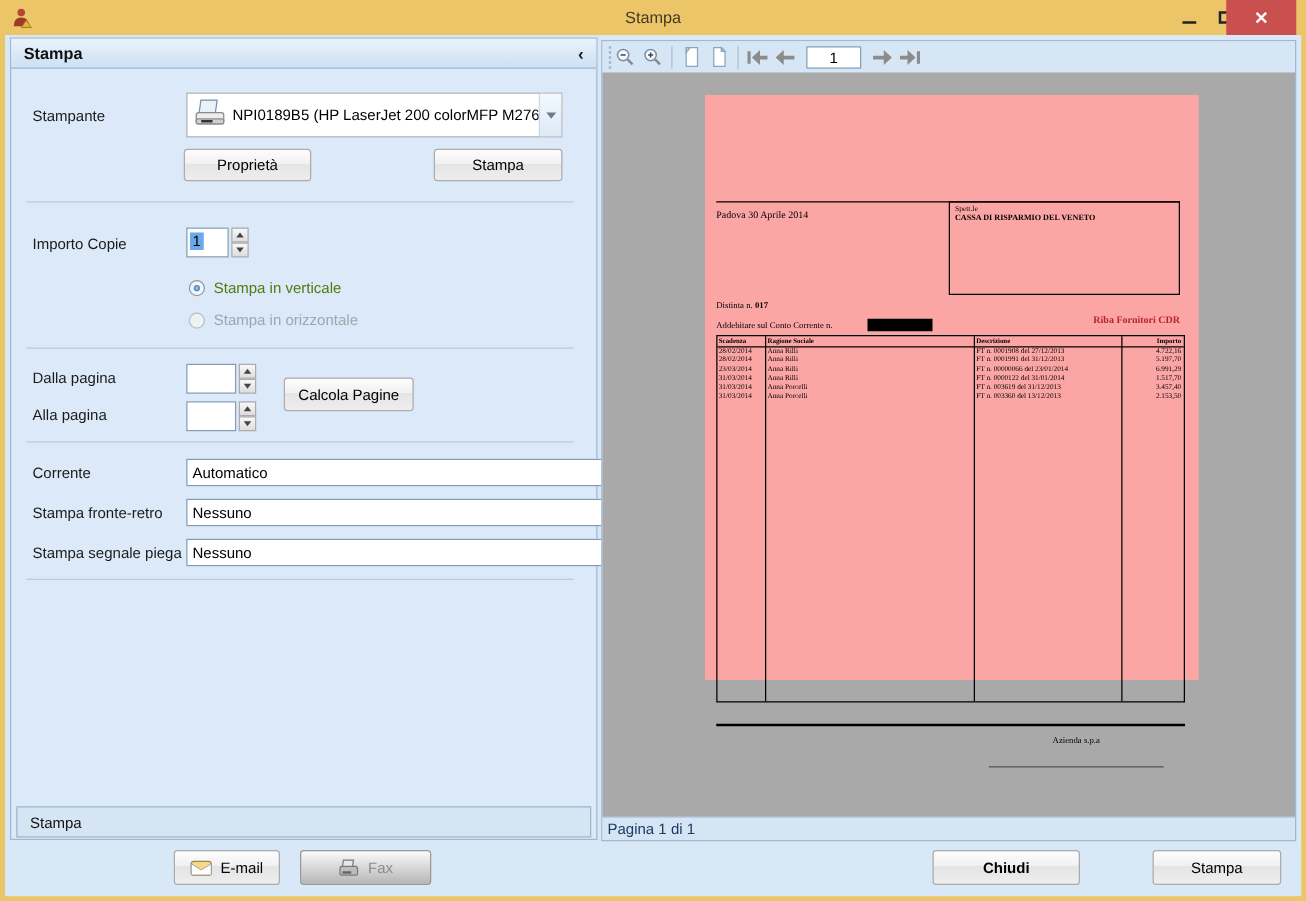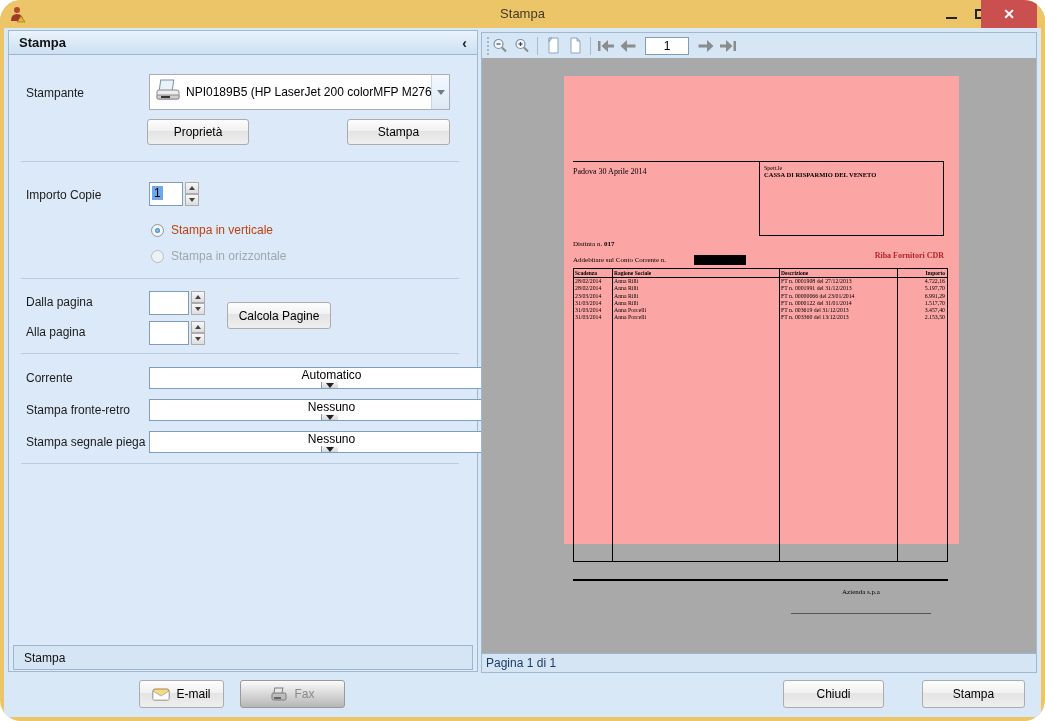--- a/index.html
+++ b/index.html
@@ -1,17 +1,17 @@
 <!DOCTYPE html>
 <html><head>
 <meta charset="utf-8">
 <style>
   * { margin:0; padding:0; box-sizing:border-box; }
   html,body { width:1045px; height:721px; font-family:"Liberation Sans", sans-serif; }
-  #window { position:relative; width:1045px; height:721px; background:#EBC568; overflow:hidden;border-radius:21px; }
+  #window { position:relative; width:1045px; height:721px; background:#EBC568; overflow:hidden; }
 
   
   .titlebar { position:absolute; left:0; top:0; width:1045px; height:28px; background:#EBC568; }
   .app-icon { position:absolute; left:9px; top:5px; width:18px; height:18px; }
   .win-title { position:absolute; left:0; top:6px; width:100%; text-align:center; font-size:13px; color:#433a25; }
   .cap-btn { position:absolute; top:0; height:28px; display:flex; align-items:center; justify-content:center; cursor:default; }
   .btn-min { left:936px; width:30px; } .btn-max { left:966px; width:30px; }
   .glyph-min { width:11px; height:2px; background:#222; margin-top:8px; }
   .glyph-max { width:12px; height:10px; border:2px solid #222; background:transparent; }
   .btn-close { left:981px; width:56px; background:#C9504E; }
@@ -43,24 +43,24 @@
   .spin-sel { background:#6DA8EC; color:#000; padding:0 2px; }
   .spin-btns { display:flex; flex-direction:column; margin-left:2px; }
   .spin-btn { width:14px; height:12px; background:linear-gradient(#F8F8F8,#DDDDDD); border:1px solid #ACACAC; display:flex; align-items:center; justify-content:center; }
   .tri-up { width:0; height:0; border-left:3px solid transparent; border-right:3px solid transparent; border-bottom:4px solid #444; }
   .tri-dn { width:0; height:0; border-left:3px solid transparent; border-right:3px solid transparent; border-top:4px solid #444; }
 
   .radio-row { position:absolute; left:142px; display:flex; align-items:center; }
   .radio-circle { width:13px; height:13px; border-radius:50%; border:1px solid #8A9AAA; background:radial-gradient(#fff, #E8EEF4); position:relative; }
   .radio-circle.on::after { content:""; position:absolute; left:3px; top:3px; width:5px; height:5px; border-radius:50%; background:radial-gradient(#9FD0F5,#1F5FA8); }
   .radio-circle.dis { border-color:#B9BDC2; background:#EFF2F5; }
-  .radio-lbl { margin-left:7px; font-size:12px; color:#c2410c; }
+  .radio-lbl { margin-left:7px; font-size:12px; color:#4d7c0f; }
   .radio-lbl.dis { color:#9FA6AD; }
 
-  .combo { position:absolute; left:140px; width:361px; height:22px; background:#fff; border:1px solid #7F9DB9; display:flex; align-items:center;flex-direction:column; }
+  .combo { position:absolute; left:140px; width:361px; height:22px; background:#fff; border:1px solid #7F9DB9; display:flex; align-items:center; }
   .combo .ctxt { flex:1; font-size:12px; padding-left:4px; color:#000; }
   .combo-btn { width:17px; height:20px; background:linear-gradient(#F5F5F5,#D8D8D8); border-left:1px solid #7F9DB9; display:flex; align-items:center; justify-content:center; }
   .combo-btn .arrow-down { border-top-color:#222; }
 
   .panel-status { position:absolute; left:4px; top:614px; width:460px; height:25px; background:#D6E5F4; border:1px solid #9FB6CE; display:flex; align-items:center; }
   .panel-status span { font-size:12px; color:#111; margin-left:10px; }
 
   
   .right-panel { position:absolute; left:481px; top:32px; width:556px; height:641px; border:1px solid #A0B8D0; display:flex; flex-direction:column; background:#D7E6F5; }
   .pv-toolbar { height:25px; display:flex; align-items:center; background:#D7E6F5; }
@@ -98,21 +98,21 @@
   .thickrule { position:absolute; left:9px; top:503px; width:375px; height:2px; background:#000; }
   .company { position:absolute; left:227px; top:512px; width:140px; text-align:center; font-size:7px; }
   .sigline { position:absolute; left:227px; top:537px; width:140px; border-top:1px solid #555; }
 
   
   .fbtn { position:absolute; top:680px; height:28px; }
   .fbtn .ic { margin-right:6px; display:flex; }
   .btn-pdf { left:18px; width:108px; }
   .btn-mail { left:139px; width:85px; }
   .btn-fax { left:240px; width:105px; background:linear-gradient(#FBFBFB,#DFDFDF 40%,#B6B6B6); border:1px solid #999; color:#8A8A8A; border-radius:3px; }
-  .btn-close2 { left:783px; width:101px; }
+  .btn-close2 { left:746px; width:118px;font-weight:bold; }
   .btn-print2 { left:922px; width:103px; }
   svg { display:block; }
 </style>
 </head>
 <body>
 
 <div id="window">
 
   <div class="titlebar">
     <div class="app-icon">

